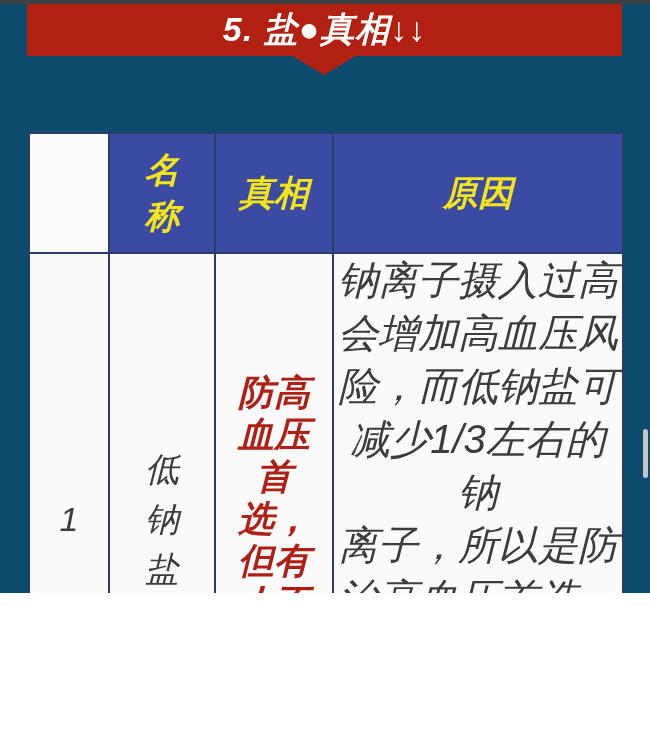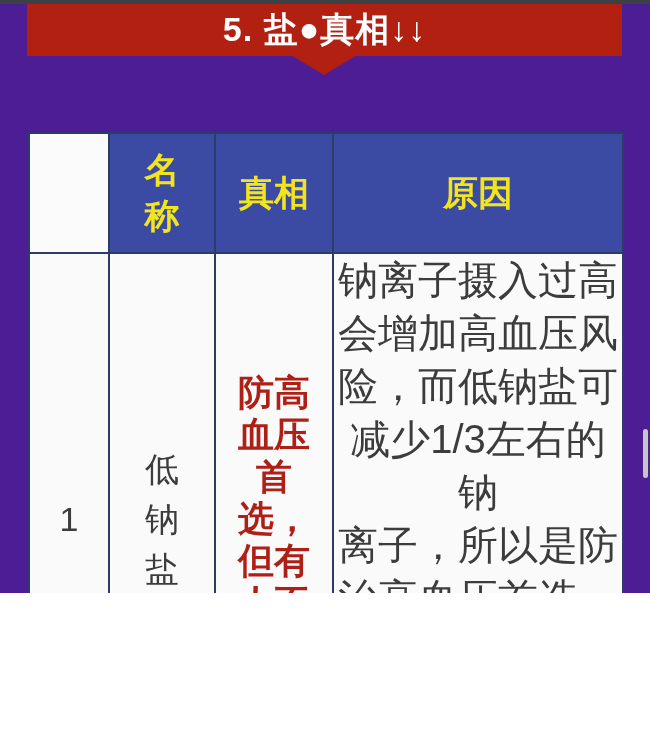--- a/index.html
+++ b/index.html
@@ -3,22 +3,23 @@
 <meta charset="utf-8">
 <style>
   * { margin: 0; padding: 0; box-sizing: border-box; }
   html, body { width: 650px; }
   body { font-family: "Liberation Sans", "DejaVu Sans", sans-serif; background: #ffffff; }
 
   .page {
     position: relative;
     width: 650px;
     height: 593px;
-    background: #4c1d95;
+    background: #0c4a6e;
     overflow: hidden;
+    font-style: italic;
   }
 
   
   .top-strip {
     position: absolute;
     left: 0; top: 0;
     width: 650px; height: 4px;
     background: #3d4044;
     z-index: 5;
   }

